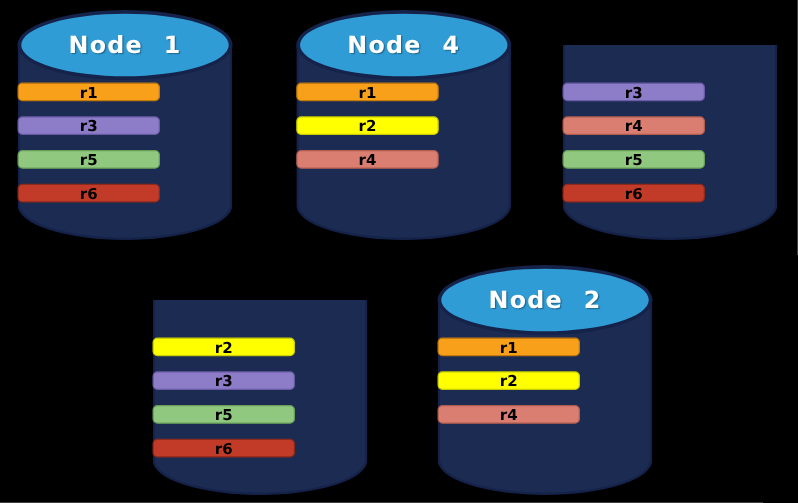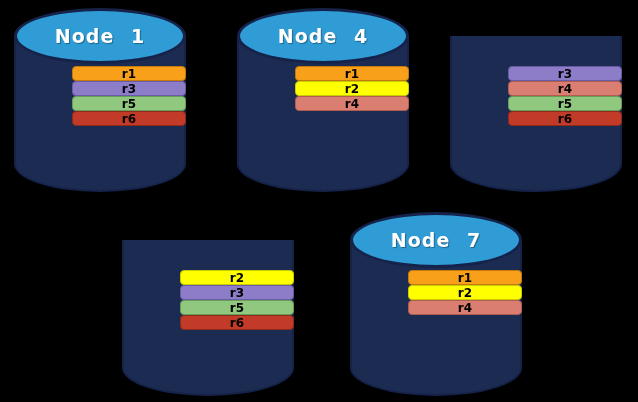--- a/index.html
+++ b/index.html
@@ -47,21 +47,22 @@
     letter-spacing: 1px;
     word-spacing: 9px;
     text-shadow: 1px 1px 1px rgba(0,0,0,0.35);
     white-space: nowrap;
   }
   .bars {
     position: absolute;
     top: 58px; left: 0; right: 0;
     display: flex;
     flex-direction: column;
-    align-items: flex-end;
+    align-items: flex-start;
+    gap: 12px;
   }
   .bar {
     width: 114px;
     height: 15px;
     border-radius: 4px;
     border: 1px solid rgba(0,0,0,0.3);
     display: flex;
     align-items: center;
     justify-content: center;
     font-size: 12px;
@@ -118,21 +119,21 @@
       <div class="bars">
         <div class="bar" style="background: rgb(255, 255, 0); border-color: rgb(201, 204, 0);">r2</div>
         <div class="bar" style="background: rgb(141, 124, 199); border-color: rgb(106, 91, 166);">r3</div>
         <div class="bar" style="background: rgb(143, 200, 126); border-color: rgb(104, 159, 88);">r5</div>
         <div class="bar" style="background: rgb(194, 58, 40); border-color: rgb(142, 42, 28);">r6</div>
       </div>
     </div>
     <div class="cylinder node-pos-4">
       <div class="cyl-body"></div>
       <div class="cyl-top">
-        <span class="node-title">Node 7</span>
+        <span class="node-title">Node 2</span>
       </div>
       <div class="bars">
         <div class="bar" style="background: rgb(249, 160, 27); border-color: rgb(196, 122, 10);">r1</div>
         <div class="bar" style="background: rgb(255, 255, 0); border-color: rgb(201, 204, 0);">r2</div>
         <div class="bar" style="background: rgb(217, 126, 112); border-color: rgb(176, 92, 79);">r4</div>
       </div>
     </div>
   </div>
 
 </body></html>

